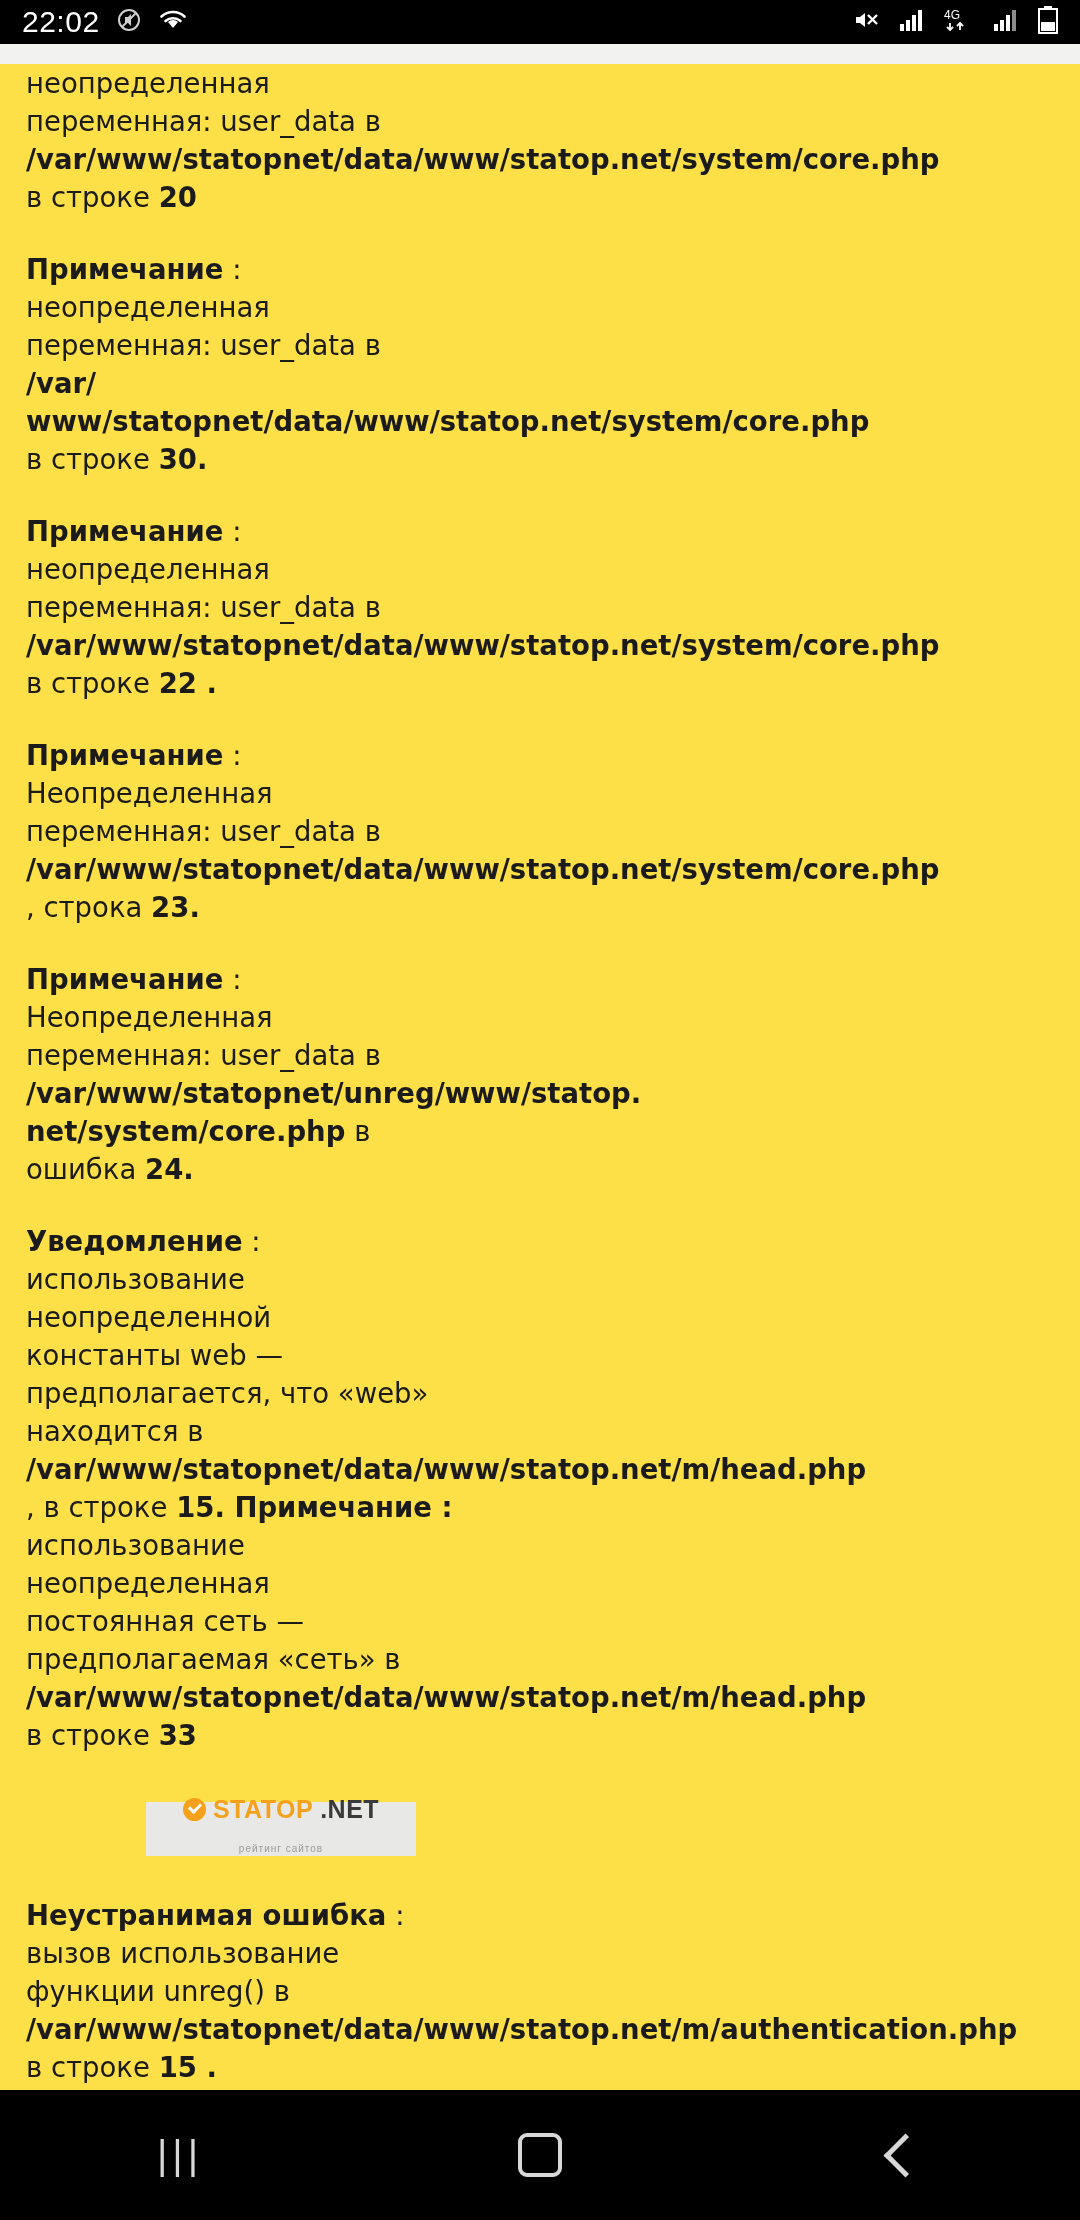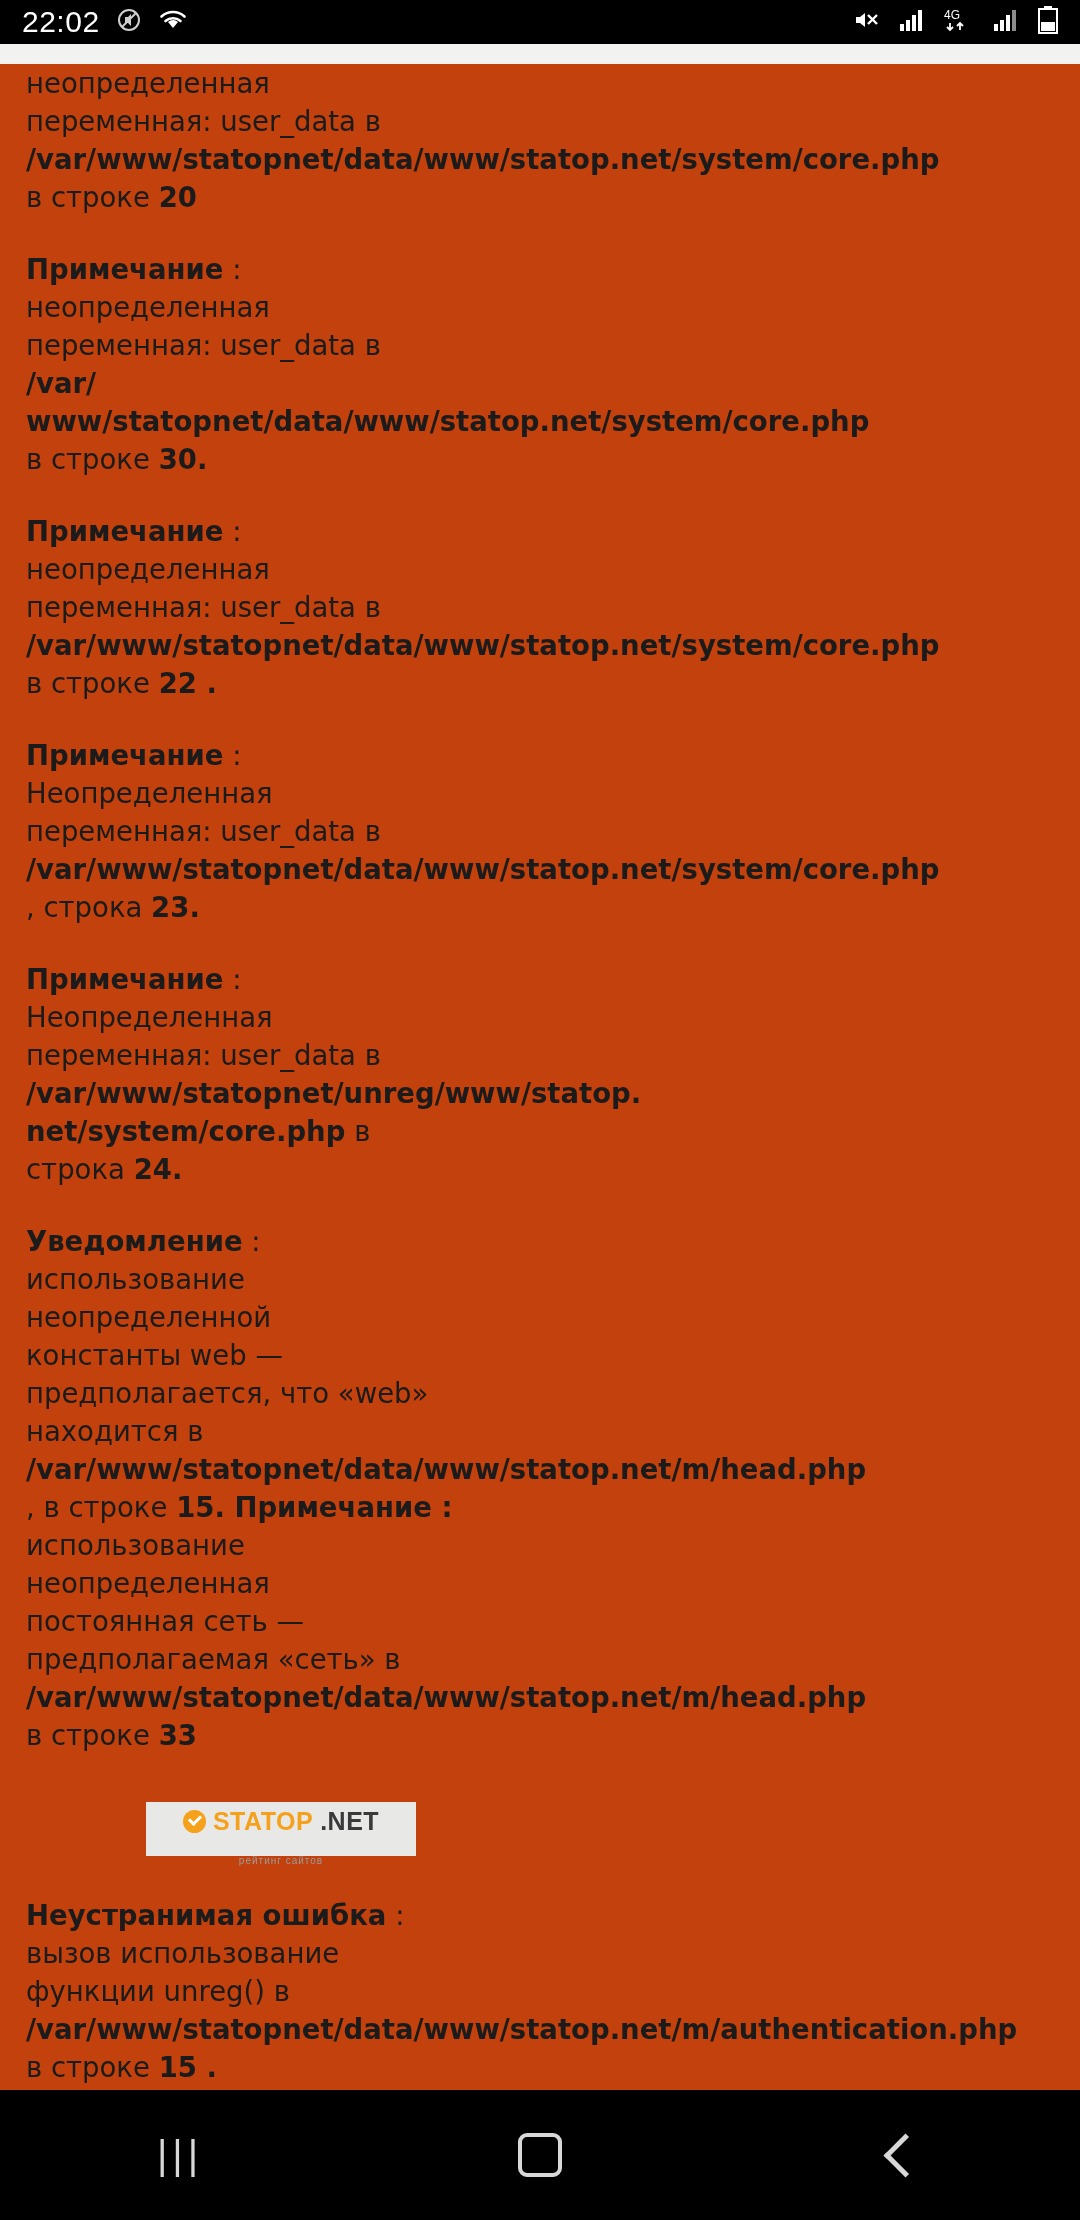--- a/index.html
+++ b/index.html
@@ -43,21 +43,21 @@
   }
   .sb-icon { display: block; }
 
   
   .page {
     position: absolute;
     top: 64px;
     left: 0;
     right: 0;
     bottom: 130px;
-    background: #c2410c;
+    background: #fde047;
     overflow: hidden;
   }
   .content {
     padding: 0 26px;
     box-sizing: border-box;
     color: #1b1b1b;
     font-size: 27.5px;
     line-height: 38px;
   }
   .block {
@@ -77,21 +77,21 @@
   }
   .banner-inner {
     position: relative;
     left: 120px;
     width: 270px;
     height: 54px;
     background: #e8e8e6;
     display: flex;
     flex-direction: column;
     align-items: center;
-    justify-content: space-between;
+    justify-content: center;
     margin-top: 48px;
   }
   .logo-row {
     display: flex;
     align-items: center;
     gap: 7px;
     font-family: "Liberation Sans", sans-serif;
     font-weight: bold;
     font-size: 25px;
     letter-spacing: 0.5px;
@@ -220,21 +220,21 @@
   </div>
 </div>
 
 <div class="page">
   <div class="content">
     <div id="blocks">
         <div class="block first-block"><span>неопределенная</span><br><span>переменная: user_data в</span><br><span class="path">/var/www/statopnet/data/www/statop.net/system/core.php</span><br><span>в строке </span><span class="b">20</span></div>
         <div class="block"><span class="b">Примечание</span><span> :</span><br><span>неопределенная</span><br><span>переменная: user_data в</span><br><span class="path">/var/</span><br><span class="path">www/statopnet/data/www/statop.net/system/core.php</span><br><span>в строке </span><span class="b">30.</span></div>
         <div class="block"><span class="b">Примечание</span><span> :</span><br><span>неопределенная</span><br><span>переменная: user_data в</span><br><span class="path">/var/www/statopnet/data/www/statop.net/system/core.php</span><br><span>в строке </span><span class="b">22 .</span></div>
         <div class="block"><span class="b">Примечание</span><span> :</span><br><span>Неопределенная</span><br><span>переменная: user_data в</span><br><span class="path">/var/www/statopnet/data/www/statop.net/system/core.php</span><br><span>, строка </span><span class="b">23.</span></div>
-        <div class="block"><span class="b">Примечание</span><span> :</span><br><span>Неопределенная</span><br><span>переменная: user_data в</span><br><span class="path">/var/www/statopnet/unreg/www/statop.</span><br><span class="path">net/system/core.php</span><span> в</span><br><span>строка </span><span class="b">24.</span></div>
+        <div class="block"><span class="b">Примечание</span><span> :</span><br><span>Неопределенная</span><br><span>переменная: user_data в</span><br><span class="path">/var/www/statopnet/unreg/www/statop.</span><br><span class="path">net/system/core.php</span><span> в</span><br><span>ошибка </span><span class="b">24.</span></div>
         <div class="block"><span class="b">Уведомление</span><span> :</span><br><span>использование</span><br><span>неопределенной</span><br><span>константы web —</span><br><span>предполагается, что «web»</span><br><span>находится в</span><br><span class="path">/var/www/statopnet/data/www/statop.net/m/head.php</span><br><span>, в строке </span><span class="b">15. Примечание :</span><br><span>использование</span><br><span>неопределенная</span><br><span>постоянная сеть —</span><br><span>предполагаемая «сеть» в</span><br><span class="path">/var/www/statopnet/data/www/statop.net/m/head.php</span><br><span>в строке </span><span class="b">33</span></div>
       </div>
 
     <div class="banner">
       <div class="banner-inner">
         <div class="logo-row">
           <span class="logo-mark"></span>
           <span class="logo-statop">STATOP</span>
             <span class="logo-net">.NET</span>
         </div>

